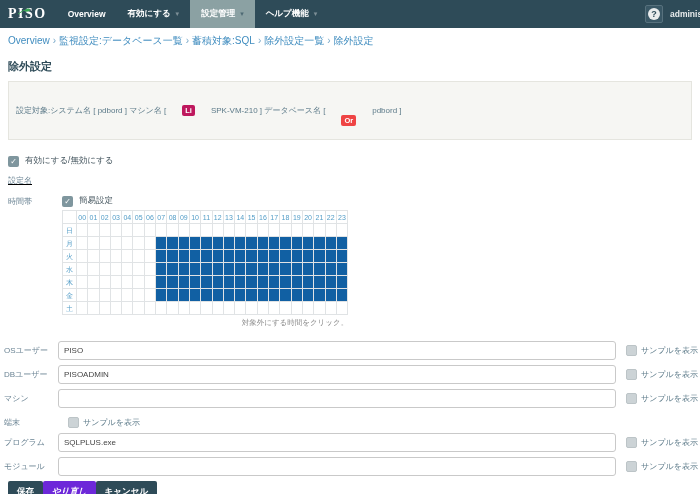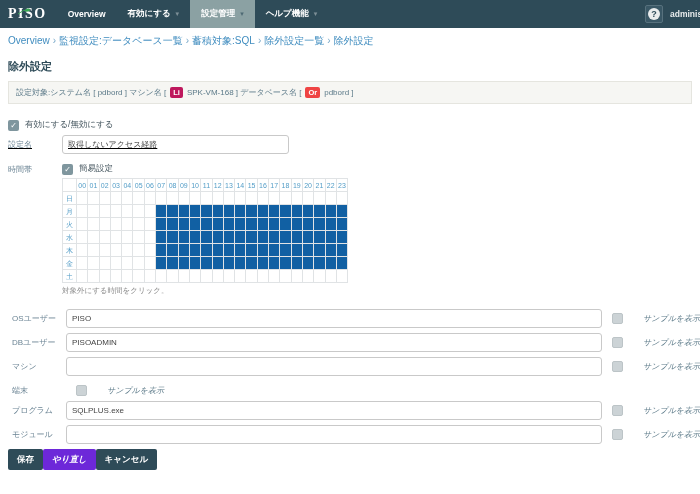--- a/index.html
+++ b/index.html
@@ -25,25 +25,25 @@
   .username { position:absolute; left:670px; top:0; height:28px; line-height:28px; color:#e9eced;
     font-size:8.5px; font-weight:bold; white-space:nowrap; }
 
   
   .breadcrumb { padding:6px 8px 3px; font-size:10px; color:#3f8cbf; }
   .crumb { cursor:pointer; }
   .crumb-sep { color:#79a9c9; margin:0 3px; }
 
   
   .page-title { margin:8px 8px 7px; font-size:11px; font-weight:bold; color:#2e4b58; }
-  .target-bar { margin:0 8px; background:#f6f6f3; border:1px solid #e5e5df; padding:5px 7px;
-    font-size:8px; color:#5c7a89; display:flex; align-items:center; gap:4px; }
+  .target-bar { margin:0 8px; background:#f6f6f3; border:1px solid #e5e5df; padding:13px 7px;
+    font-size:8px; color:#5c7a89; display:flex; align-items:center; gap:16px; }
   .badge { display:inline-block; padding:1px 3px; border-radius:2px; color:#fff; font-size:7.5px; font-weight:bold; }
   .badge.li { background:#be185d; }
-  .badge.or { background:#ef4444; }
+  .badge.or { background:#ef4444;margin-top:20px; }
 
   
   .row { display:flex; align-items:flex-start; padding-left:8px; }
   .flabel { width:54px; font-size:8px; color:#6b8494; padding-top:4px; flex:none; }
   .cb { width:11px; height:11px; border-radius:2px; flex:none; cursor:pointer; }
   .cb.checked { background:#7f969e; color:#fff; font-size:8px; line-height:11px; text-align:center; font-weight:bold; }
   .cb.unchecked { background:#ccd3d6; border:1px solid #bcc4c7; }
   .cb-row { display:flex; align-items:center; gap:6px; }
   .cb-label { font-size:8.5px; color:#44555e; }
   .enable-row { margin-top:15px; }
@@ -55,26 +55,26 @@
   .field-input { width:558px; }
 
   
   .tg-wrap { margin-top:3px; }
   .time-grid { display:grid; grid-template-columns:14px repeat(24,11.3px); width:max-content;
     border-left:1px solid #e0e3e5; border-top:1px solid #e0e3e5; margin-top:3px; }
   .tg-cell { height:13px; border-right:1px solid #e0e3e5; border-bottom:1px solid #e0e3e5;
     font-size:7px; color:#539dc7; text-align:center; line-height:13px; background:#fff; }
   .tg-cell.body { cursor:pointer; }
   .tg-cell.sel { background:#1160a3; }
-  .hint { font-size:7.5px; color:#8a8a8a; margin:3px 0 0; }
+  .hint { font-size:7.5px; color:#8a8a8a; margin:3px 0 0;text-align:right; }
 
   
   .fields { margin-top:13px; }
-  .field-row { display:flex; align-items:flex-start; padding-left:12px; margin-bottom:5px; }
-  .sample { display:flex; align-items:center; gap:20px; margin-left:10px; padding-top:4px;font-style:italic; }
+  .field-row { display:flex; align-items:flex-start; padding-left:4px; margin-bottom:5px; }
+  .sample { display:flex; align-items:center; gap:4px; margin-left:10px; padding-top:4px; }
   .sample-label { font-size:8px; color:#5c7a89; white-space:nowrap; }
 
   
   .btn-row { display:flex; padding-left:8px; margin-top:5px; }
   .btn { height:21px; padding:0 9px; border:none; border-radius:2px; color:#fff; font-size:8.5px;
     font-weight:bold; cursor:pointer; font-family:"Liberation Sans","DejaVu Sans",sans-serif; }
   .btn.primary { background:#2e4b58; }
   .btn.disabled { background:#6d28d9; cursor:default;font-style:italic; }
 </style>
 </head>
@@ -113,35 +113,34 @@
   <div class="username">administrator</div>
 </div>
 
 <div class="breadcrumb" id="breadcrumb"><span class="crumb">Overview</span><span class="crumb-sep">›</span><span class="crumb">監視設定:データベース一覧</span><span class="crumb-sep">›</span><span class="crumb">蓄積対象:SQL</span><span class="crumb-sep">›</span><span class="crumb">除外設定一覧</span><span class="crumb-sep">›</span><span class="crumb">除外設定</span></div>
 
 <div class="page-title">除外設定</div>
 
 <div class="target-bar">
   <span>設定対象:システム名 [ pdbord ] マシン名 [</span>
   <span class="badge li">Li</span>
-  <span>SPK-VM-168 ] データベース名 [</span>
+  <span>SPK-VM-210 ] データベース名 [</span>
   <span class="badge or">Or</span>
   <span>pdbord ]</span>
 </div>
 
 <div class="row enable-row">
   <div class="cb-row">
     <span class="cb checked">✓</span>
     <span class="cb-label">有効にする/無効にする</span>
   </div>
 </div>
 
 <div class="row name-row">
   <div class="flabel">設定名</div>
-  <input class="txt name-input" type="text" value="取得しないアクセス経路" style="">
 </div>
 
 <div class="row tband-row">
   <div class="flabel">時間帯</div>
   <div class="tg-wrap">
     <div class="cb-row">
       <span class="cb checked">✓</span>
       <span class="cb-label">簡易設定</span>
     </div>
     <div class="time-grid" id="time-grid">

